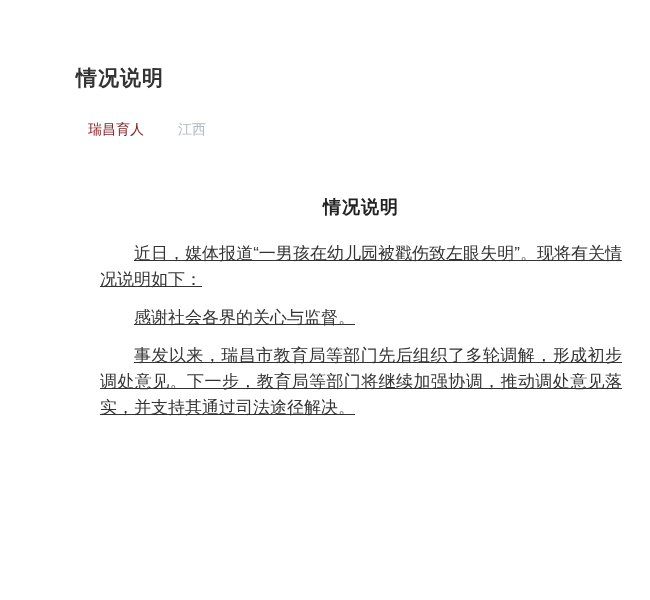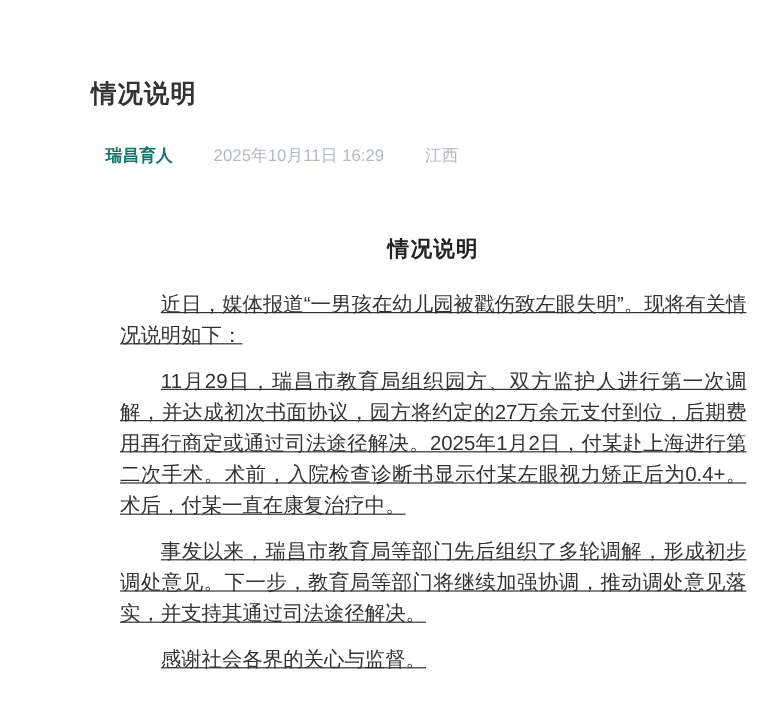--- a/index.html
+++ b/index.html
@@ -22,24 +22,24 @@
       letter-spacing: 1px;
     }
     .meta-row {
       margin-top: 17px;
       font-size: 14px;
       display: flex;
       align-items: center;
       gap: 10px;
     }
     .author-link {
-      color: #0f766e;
+      color: #7f1d1d;
       text-decoration: none;
       cursor: pointer;
-      font-weight: 700;
+      font-weight: 400;
     }
     .meta-text { color: #b3b9c3; }
     
     .article { margin-top: 44px; }
     .article-heading {
       text-align: center;
       font-size: 18px;
       font-weight: 700;
       color: #222222;
       letter-spacing: 1px;
@@ -56,30 +56,28 @@
   </style>
 </head>
 <body>
 
 <div class="page">
 
   <h1 class="page-title">情况说明</h1>
 
   <div class="meta-row">
     <a class="author-link">瑞昌育人</a>
-    <span class="meta-text">2025年10月11日 16:29</span>
     <span class="meta-text">江西</span>
   </div>
 
   <div class="article">
 
     <h2 class="article-heading">情况说明</h2>
 
     <div class="article-body">
       <p>近日，媒体报道“一男孩在幼儿园被戳伤致左眼失明”。现将有关情况说明如下：</p>
-      <p>11月29日，瑞昌市教育局组织园方、双方监护人进行第一次调解，并达成初次书面协议，园方将约定的27万余元支付到位，后期费用再行商定或通过司法途径解决。2025年1月2日，付某赴上海进行第二次手术。术前，入院检查诊断书显示付某左眼视力矫正后为0.4+。术后，付某一直在康复治疗中。</p>
+      <p>感谢社会各界的关心与监督。</p>
       <p>事发以来，瑞昌市教育局等部门先后组织了多轮调解，形成初步调处意见。下一步，教育局等部门将继续加强协调，推动调处意见落实，并支持其通过司法途径解决。</p>
-      <p>感谢社会各界的关心与监督。</p>
     </div>
 
   </div>
 
 </div>
 
 </body></html>

